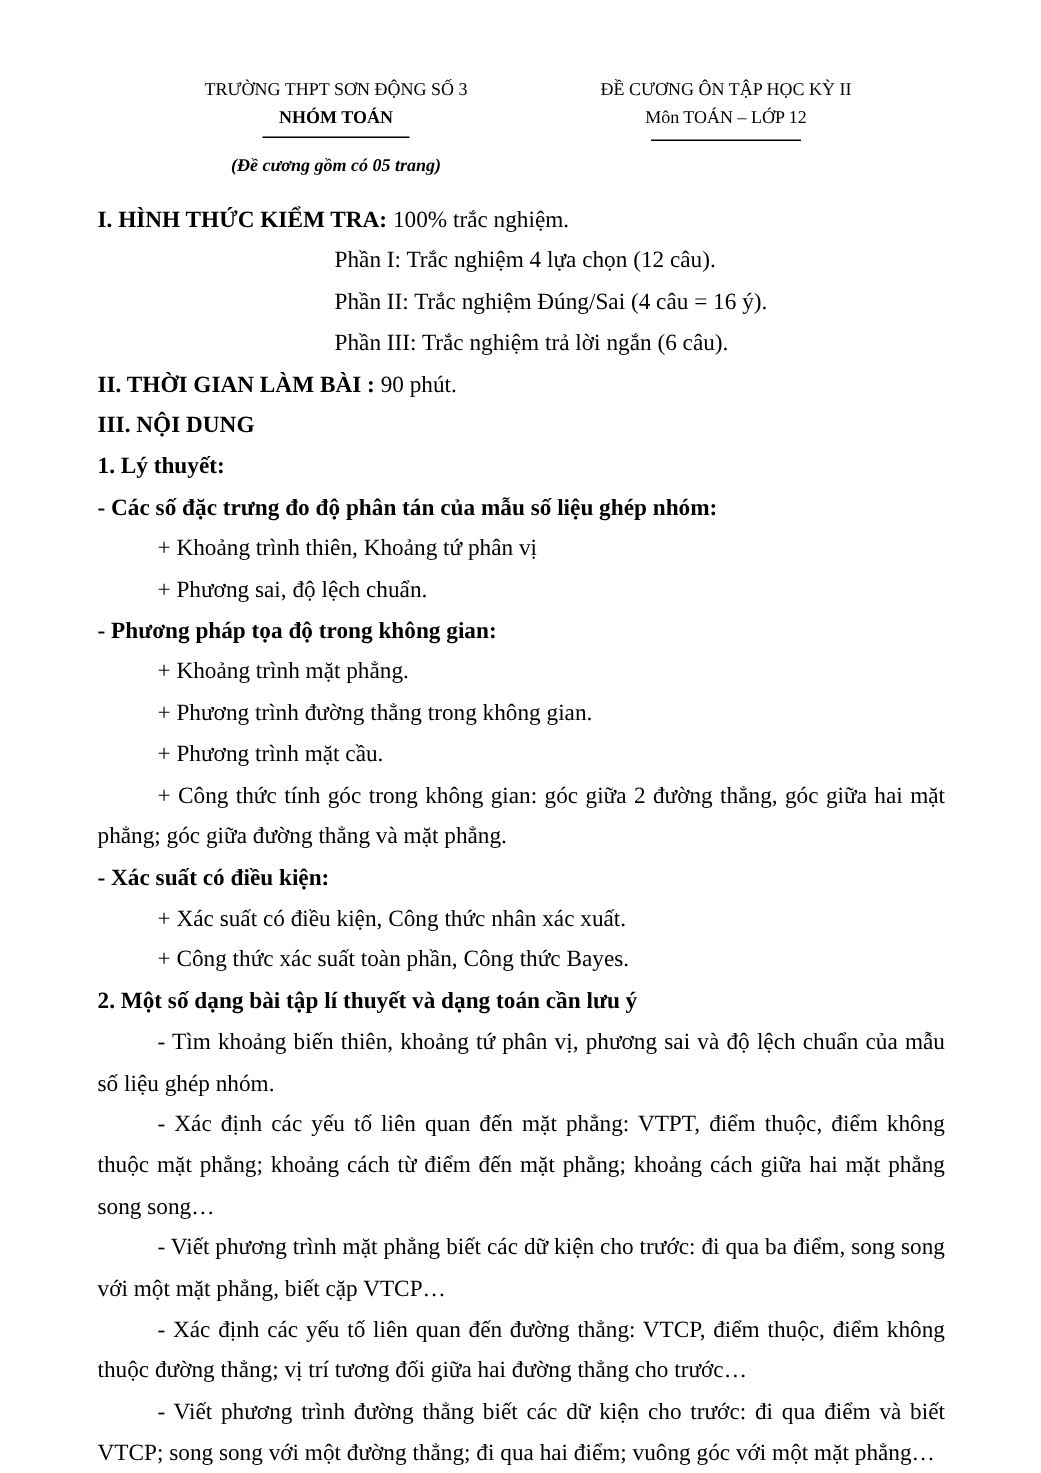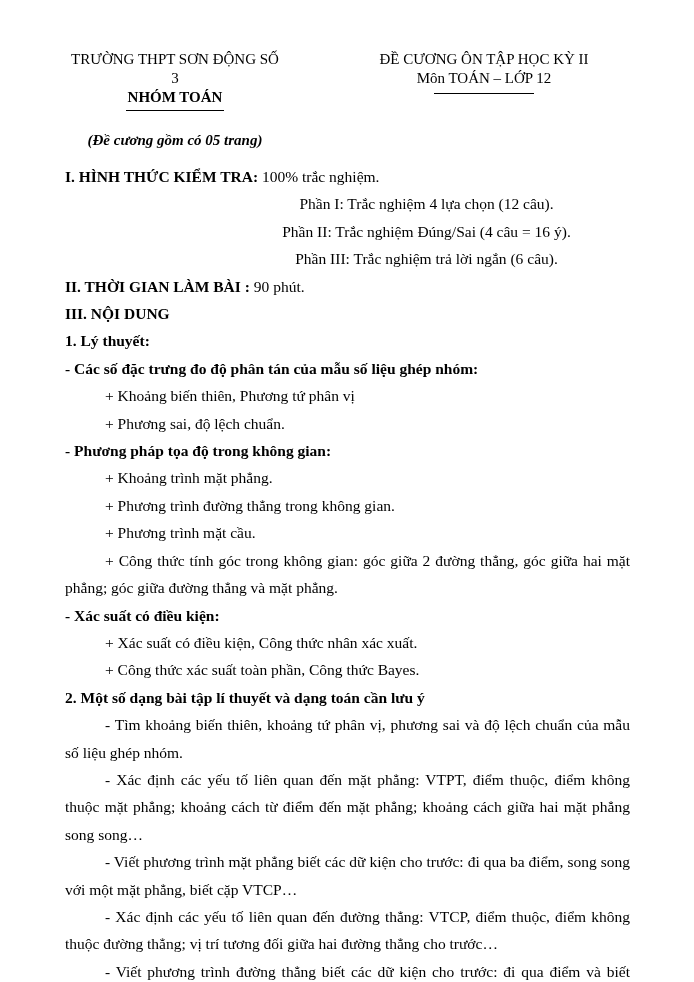--- a/index.html
+++ b/index.html
@@ -9,51 +9,51 @@
     background: #ffffff;
     color: #000000;
     font-family: "Liberation Serif", "DejaVu Serif", serif;
     overflow: hidden;
   }
   .page { position: relative; width: 694px; height: 982px; }
 
   
   .hdr {
     display: flex;
-    justify-content: space-between;
+    justify-content: flex-end;
     padding: 50px 55px 0 70px;
-    font-size: 15px;
+    font-size: 12px;
     line-height: 19px;
   }
   .hdr-left  { width: 210px; text-align: center; }
   .hdr-right { width: 310px; text-align: center; font-weight: normal; }
   .hdr-dept  { font-weight: bold; }
   .rule {
     border: 0;
     border-top: 1.6px solid #000;
     height: 0;
   }
   .rule-left  { width: 98px;  margin: 3px auto 0 auto; }
   .rule-right { width: 100px; margin: 5px auto 0 auto; }
   .hdr-note {
-    margin-top: 20px;
+    margin-top: 9px;
     font-style: italic;
     font-weight: 600;
   }
 
   
   .doc-body {
     margin-top: 13px;
     padding: 0 64px 0 65px;
     font-size: 15.5px;
     line-height: 27.4px;
   }
   .b { font-weight: bold; }
   .line { white-space: normal; }
-  .tabbed { padding-left: 158px; text-align: center; }
+  .tabbed { padding-left: 158px; }
   .plus { padding-left: 40px; }
   .plus-para { text-align: justify; text-indent: 40px; }
   .para { text-align: justify; text-indent: 40px; }
 </style>
 </head>
 <body>
 
 <div class="page">
 
   <div class="hdr">
@@ -78,21 +78,21 @@
     <div class="line tabbed">Phần II: Trắc nghiệm Đúng/Sai (4 câu = 16 ý).</div>
     <div class="line tabbed">Phần III: Trắc nghiệm trả lời ngắn (6 câu).</div>
 
     <div class="line"><span class="b">II. THỜI GIAN LÀM BÀI :</span><span> 90 phút.</span></div>
 
     <div class="line b">III. NỘI DUNG</div>
 
     <div class="line b">1. Lý thuyết:</div>
 
     <div class="line b">- Các số đặc trưng đo độ phân tán của mẫu số liệu ghép nhóm:</div>
-    <div class="line plus">+ Khoảng biến thiên, Phương tứ phân vị</div>
+    <div class="line plus">+ Khoảng trình thiên, Khoảng tứ phân vị</div>
     <div class="line plus">+ Phương sai, độ lệch chuẩn.</div>
 
     <div class="line b">- Phương pháp tọa độ trong không gian:</div>
     <div class="line plus">+ Khoảng trình mặt phẳng.</div>
     <div class="line plus">+ Phương trình đường thẳng trong không gian.</div>
     <div class="line plus">+ Phương trình mặt cầu.</div>
     <div class="line plus-para">+ Công thức tính góc trong không gian: góc giữa 2 đường thẳng, góc giữa hai mặt phẳng; góc giữa đường thẳng và mặt phẳng.</div>
 
     <div class="line b">- Xác suất có điều kiện:</div>
     <div class="line plus">+ Xác suất có điều kiện, Công thức nhân xác xuất.</div>

